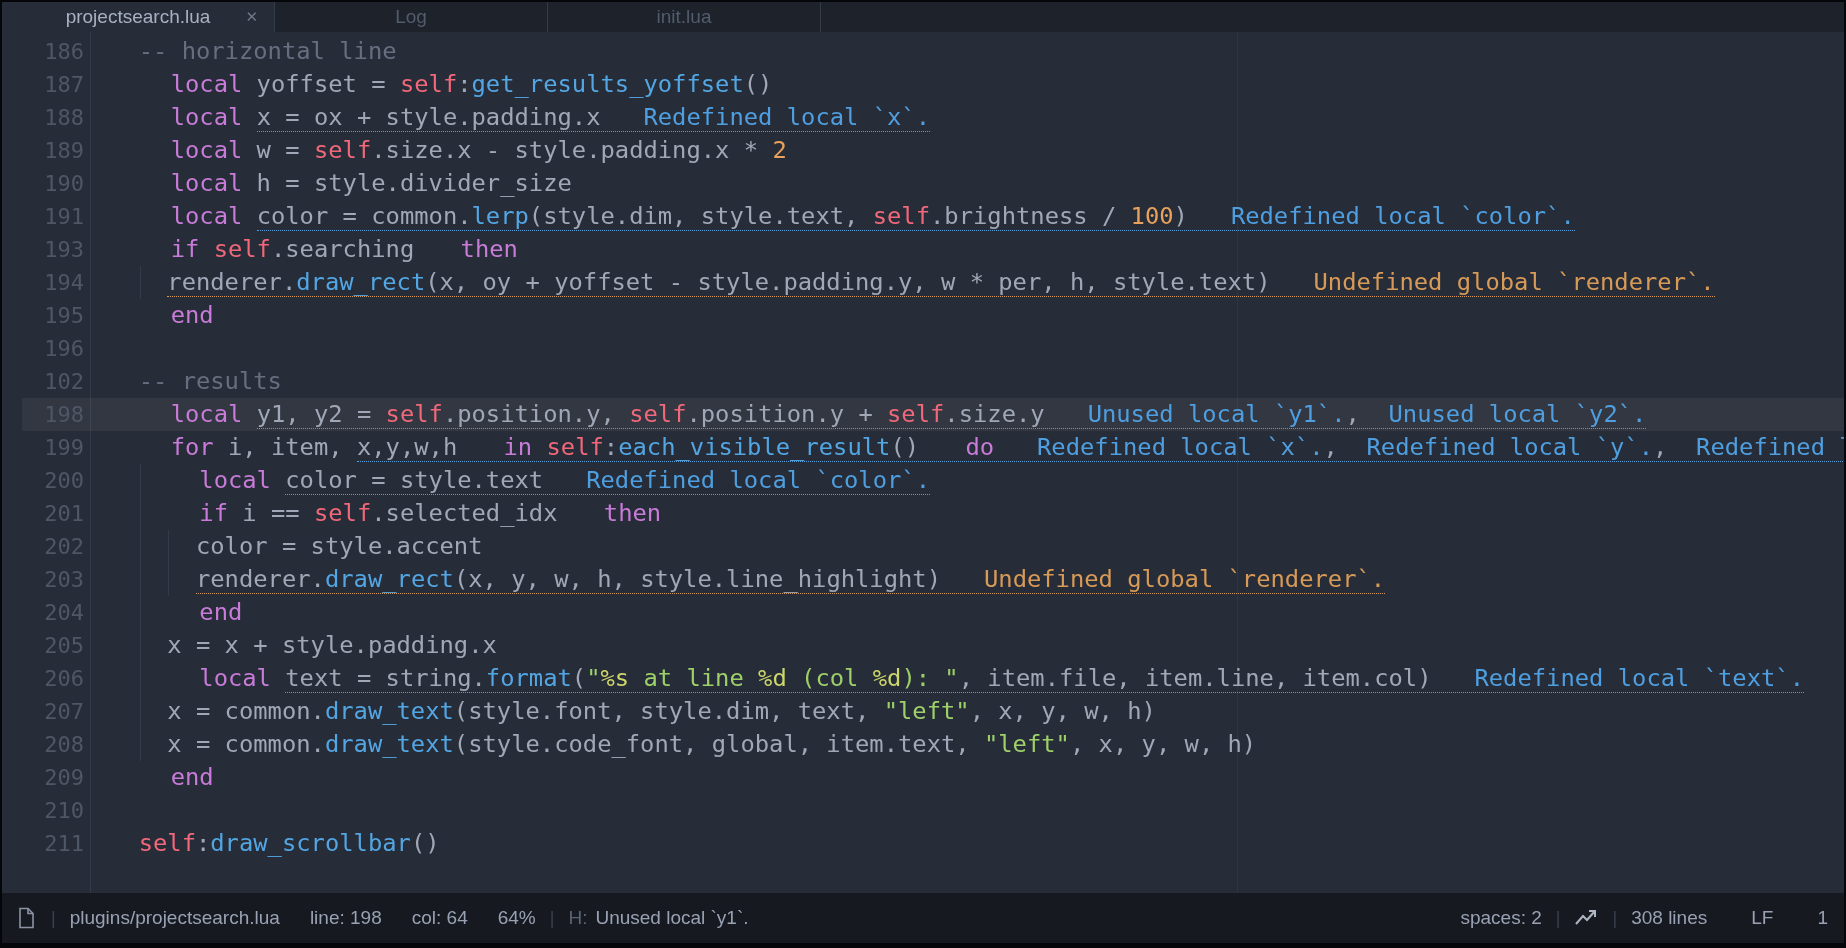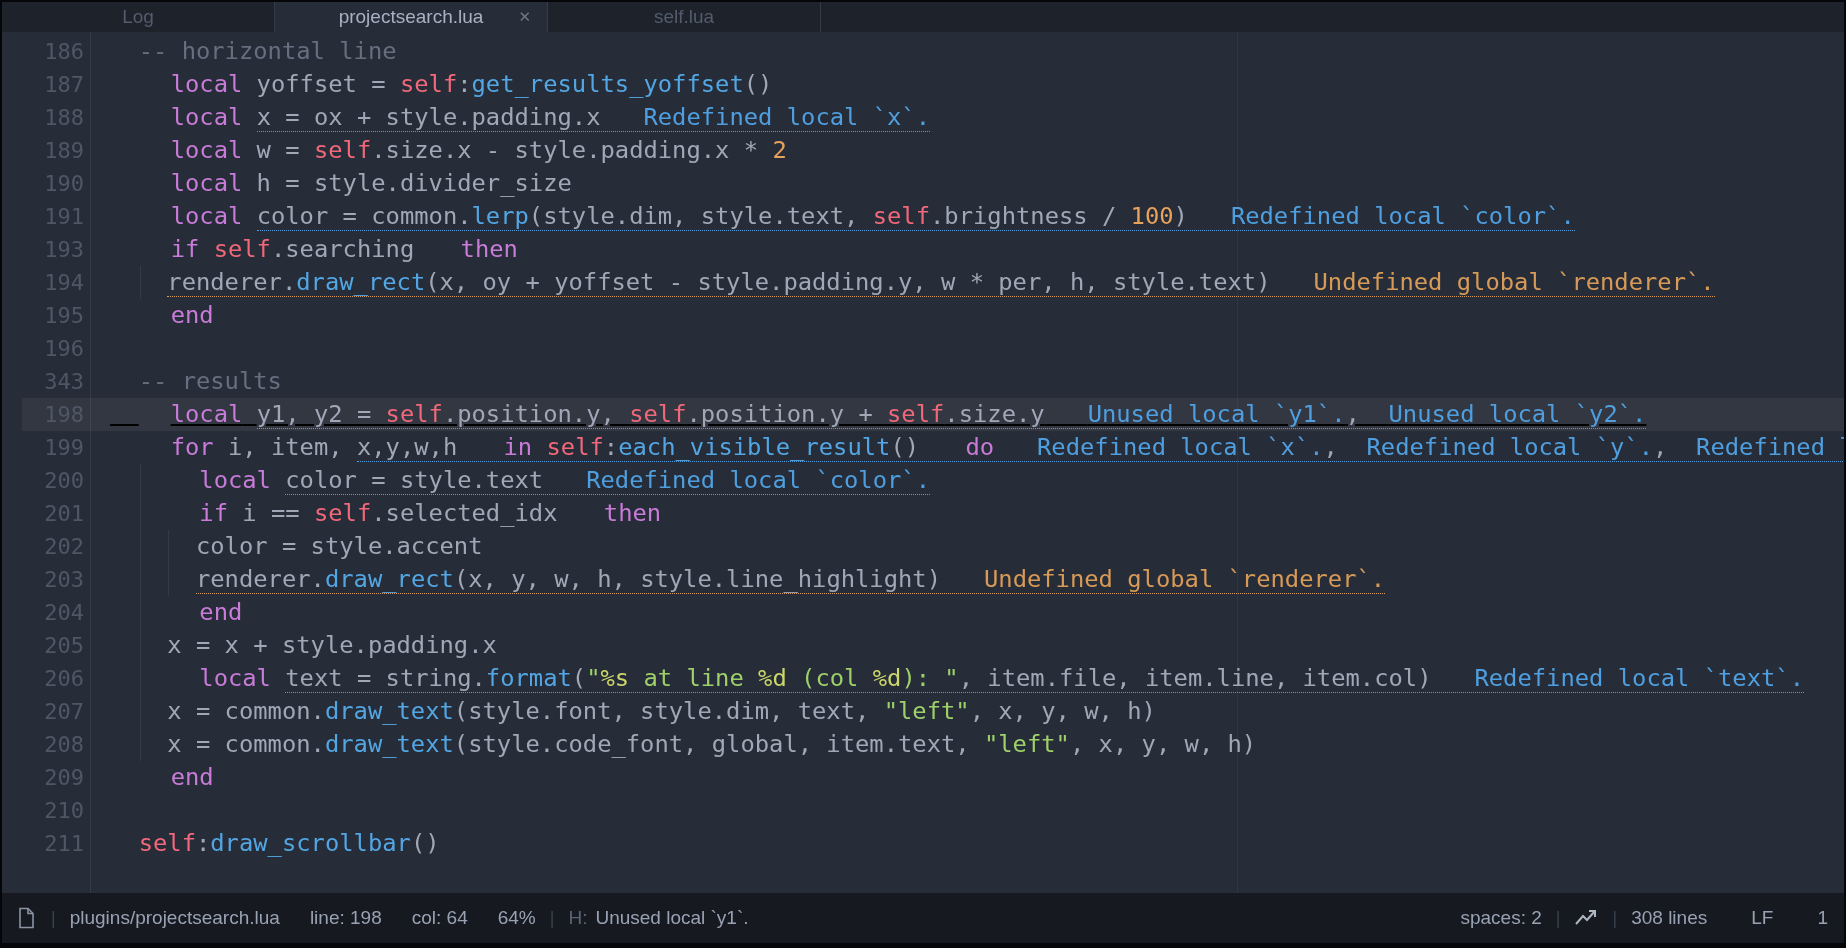--- a/index.html
+++ b/index.html
@@ -24,21 +24,21 @@
   }
   
   .editor{
     position:relative;height:861px;overflow:hidden;background:var(--bg);
     font-family:"DejaVu Sans Mono",monospace;font-size:23.8px;
     padding-top:3px;box-sizing:border-box;font-variant-ligatures:none;padding-left:20px;
   }
   .gutter-sep{position:absolute;left:88px;top:0;bottom:0;width:1px;background:var(--guide);}
   .ruler{position:absolute;left:calc(89px + 80ch);top:0;bottom:0;width:1px;background:var(--ruler);}
   .row{position:relative;height:33px;line-height:33px;white-space:pre;}
-  .row.hl{background:var(--hl);text-decoration:underline;}
+  .row.hl{background:var(--hl);}
   .ln{
     display:inline-block;width:88px;box-sizing:border-box;padding-right:26px;
     text-align:right;color:var(--ln);font-size:22px;
   }
   .code{color:var(--txt);}
   .guide{position:absolute;top:0;height:33px;width:1px;background:var(--guide);}
   .tk-t{color:var(--txt);} .tk-k{color:var(--kw);margin-left:32px;} .tk-s{color:var(--self);}
   .tk-f{color:var(--fn);}  .tk-n{color:var(--num);} .tk-g{color:var(--str);}
   .tk-G{color:var(--strx);}.tk-c{color:var(--com);}
   .ul{border-bottom:1px dotted;}
@@ -60,47 +60,47 @@
   .sb-dim{color:var(--status-dim);}
   .sb-icon{display:inline-flex;align-items:center;}
   .sb-left .sb-icon svg{margin-right:2px;}
 </style>
 </head>
 <body>
 
 <div class="window">
 
   <div class="tabbar">
-    <div class="tab">
-      <span>Log</span>
-    </div>
     <div class="tab active">
       <span>projectsearch.lua</span>
       <span class="close">✕</span>
     </div>
     <div class="tab">
-      <span>self.lua</span>
+      <span>Log</span>
+    </div>
+    <div class="tab">
+      <span>init.lua</span>
     </div>
   </div>
 
   <div class="editor">
     <div class="gutter-sep"></div>
     <div class="ruler"></div>
     <div id="code-area">
         <div class="row"><span class="ln">186</span><span class="code"><span class="tk-c">  -- horizontal line</span></span></div>
         <div class="row"><span class="ln">187</span><span class="code"><span class="tk-t">  </span><span class="tk-k">local</span><span class="tk-t"> yoffset = </span><span class="tk-s">self</span><span class="tk-t">:</span><span class="tk-f">get_results_yoffset</span><span class="tk-t">()</span></span></div>
         <div class="row"><span class="ln">188</span><span class="code"><span class="tk-t">  </span><span class="tk-k">local</span><span class="tk-t"> </span><span class="ul u-warn"><span class="tk-t">x = ox + style.padding.x</span><span>   </span><span class="diag d-warn">Redefined local `x`.</span></span></span></div>
         <div class="row"><span class="ln">189</span><span class="code"><span class="tk-t">  </span><span class="tk-k">local</span><span class="tk-t"> w = </span><span class="tk-s">self</span><span class="tk-t">.size.x - style.padding.x * </span><span class="tk-n">2</span></span></div>
         <div class="row"><span class="ln">190</span><span class="code"><span class="tk-t">  </span><span class="tk-k">local</span><span class="tk-t"> h = style.divider_size</span></span></div>
         <div class="row"><span class="ln">191</span><span class="code"><span class="tk-t">  </span><span class="tk-k">local</span><span class="tk-t"> </span><span class="ul u-warn"><span class="tk-t">color = common.</span><span class="tk-f">lerp</span><span class="tk-t">(style.dim, style.text, </span><span class="tk-s">self</span><span class="tk-t">.brightness / </span><span class="tk-n">100</span><span class="tk-t">)</span><span>   </span><span class="diag d-warn">Redefined local `color`.</span></span></span></div>
         <div class="row"><span class="ln">193</span><span class="code"><span class="tk-t">  </span><span class="tk-k">if</span><span class="tk-t"> </span><span class="tk-s">self</span><span class="tk-t">.searching </span><span class="tk-k">then</span></span></div>
         <div class="row"><i class="guide" style="left: calc(2ch + 89px);"></i><span class="ln">194</span><span class="code"><span class="tk-t">    </span><span class="ul u-err"><span class="tk-t">renderer.</span><span class="tk-f">draw_rect</span><span class="tk-t">(x, oy + yoffset - style.padding.y, w * per, h, style.text)</span><span>   </span><span class="diag d-err">Undefined global `renderer`.</span></span></span></div>
         <div class="row"><span class="ln">195</span><span class="code"><span class="tk-t">  </span><span class="tk-k">end</span></span></div>
         <div class="row"><span class="ln">196</span><span class="code"></span></div>
-        <div class="row"><span class="ln">343</span><span class="code"><span class="tk-c">  -- results</span></span></div>
+        <div class="row"><span class="ln">102</span><span class="code"><span class="tk-c">  -- results</span></span></div>
         <div class="row hl"><span class="ln">198</span><span class="code"><span class="tk-t">  </span><span class="tk-k">local</span><span class="tk-t"> </span><span class="ul u-warn"><span class="tk-t">y1, y2 = </span><span class="tk-s">self</span><span class="tk-t">.position.y, </span><span class="tk-s">self</span><span class="tk-t">.position.y + </span><span class="tk-s">self</span><span class="tk-t">.size.y</span><span>   </span><span class="diag d-warn">Unused local `y1`.</span><span class="dsep">,  </span><span class="diag d-warn">Unused local `y2`.</span></span></span></div>
         <div class="row"><span class="ln">199</span><span class="code"><span class="tk-t">  </span><span class="tk-k">for</span><span class="tk-t"> i, item, </span><span class="ul u-warn"><span class="tk-t">x,y,w,h </span><span class="tk-k">in</span><span class="tk-t"> </span><span class="tk-s">self</span><span class="tk-t">:</span><span class="tk-f">each_visible_result</span><span class="tk-t">() </span><span class="tk-k">do</span><span>   </span><span class="diag d-warn">Redefined local `x`.</span><span class="dsep">,  </span><span class="diag d-warn">Redefined local `y`.</span><span class="dsep">,  </span><span class="diag d-warn">Redefined local `w`.</span></span></span></div>
         <div class="row"><i class="guide" style="left: calc(2ch + 89px);"></i><span class="ln">200</span><span class="code"><span class="tk-t">    </span><span class="tk-k">local</span><span class="tk-t"> </span><span class="ul u-warn"><span class="tk-t">color = style.text</span><span>   </span><span class="diag d-warn">Redefined local `color`.</span></span></span></div>
         <div class="row"><i class="guide" style="left: calc(2ch + 89px);"></i><span class="ln">201</span><span class="code"><span class="tk-t">    </span><span class="tk-k">if</span><span class="tk-t"> i == </span><span class="tk-s">self</span><span class="tk-t">.selected_idx </span><span class="tk-k">then</span></span></div>
         <div class="row"><i class="guide" style="left: calc(2ch + 89px);"></i><i class="guide" style="left: calc(4ch + 89px);"></i><span class="ln">202</span><span class="code"><span class="tk-t">      color = style.accent</span></span></div>
         <div class="row"><i class="guide" style="left: calc(2ch + 89px);"></i><i class="guide" style="left: calc(4ch + 89px);"></i><span class="ln">203</span><span class="code"><span class="tk-t">      </span><span class="ul u-err"><span class="tk-t">renderer.</span><span class="tk-f">draw_rect</span><span class="tk-t">(x, y, w, h, style.line_highlight)</span><span>   </span><span class="diag d-err">Undefined global `renderer`.</span></span></span></div>
         <div class="row"><i class="guide" style="left: calc(2ch + 89px);"></i><span class="ln">204</span><span class="code"><span class="tk-t">    </span><span class="tk-k">end</span></span></div>
         <div class="row"><i class="guide" style="left: calc(2ch + 89px);"></i><span class="ln">205</span><span class="code"><span class="tk-t">    x = x + style.padding.x</span></span></div>
         <div class="row"><i class="guide" style="left: calc(2ch + 89px);"></i><span class="ln">206</span><span class="code"><span class="tk-t">    </span><span class="tk-k">local</span><span class="tk-t"> </span><span class="ul u-warn"><span class="tk-t">text = string.</span><span class="tk-f">format</span><span class="tk-t">(</span><span class="tk-g">"</span><span class="tk-G">%s</span><span class="tk-g"> at line </span><span class="tk-G">%d</span><span class="tk-g"> (col </span><span class="tk-G">%d</span><span class="tk-g">): "</span><span class="tk-t">, item.file, item.line, item.col)</span><span>   </span><span class="diag d-warn">Redefined local `text`.</span></span></span></div>
         <div class="row"><i class="guide" style="left: calc(2ch + 89px);"></i><span class="ln">207</span><span class="code"><span class="tk-t">    x = common.</span><span class="tk-f">draw_text</span><span class="tk-t">(style.font, style.dim, text, </span><span class="tk-g">"left"</span><span class="tk-t">, x, y, w, h)</span></span></div>

